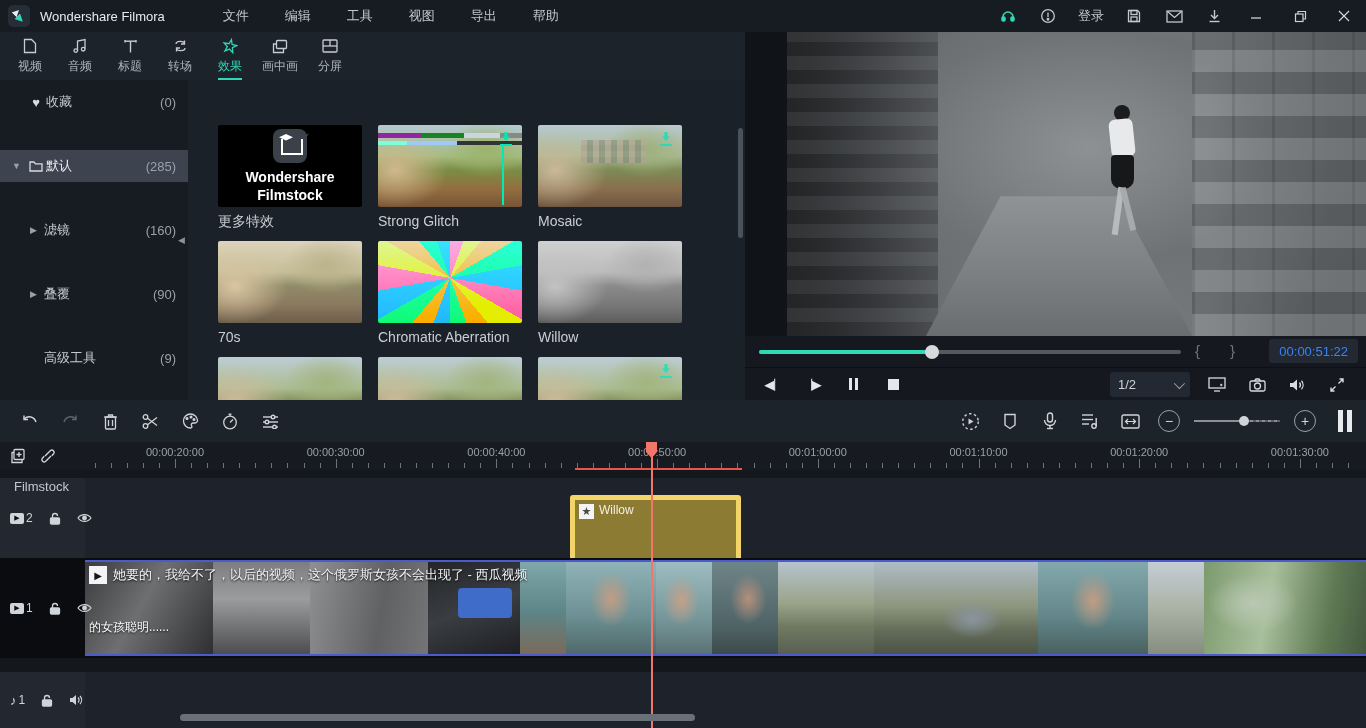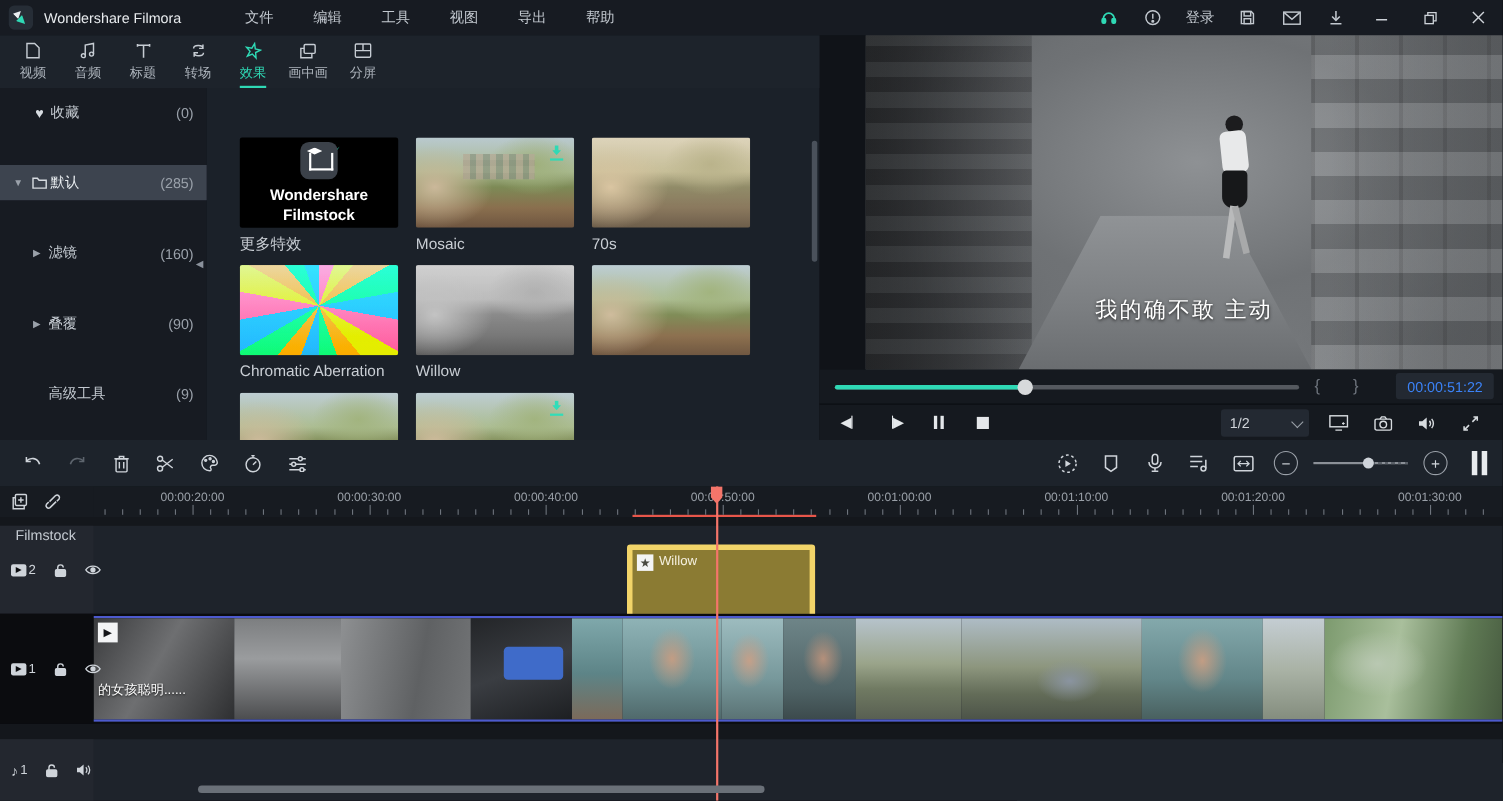--- a/index.html
+++ b/index.html
@@ -448,20 +448,29 @@
         <div class="fx">
           <div class="thumb fx-card">
             <span class="tick"></span>
             <div class="box-logo"></div>
             <div class="card-line">Wondershare</div>
             <div class="card-line">Filmstock</div>
           </div>
           <div class="fx-label">更多特效</div>
         </div>
         <div class="fx">
+          <div class="thumb art-base art-glitch">
+            <div class="g1"></div>
+            <div class="g2"></div>
+            <div class="g3"></div>
+            <span class="dl-badge"></span>
+          </div>
+          <div class="fx-label">Strong Glitch</div>
+        </div>
+        <div class="fx">
           <div class="thumb art-base art-mosaic">
             <span class="dl-badge"></span>
           </div>
           <div class="fx-label">Mosaic</div>
         </div>
         <div class="fx">
           <div class="thumb art-base art-sepia"></div>
           <div class="fx-label">70s</div>
         </div>
         <div class="fx">
@@ -492,21 +501,20 @@
       <div class="wall-l"></div>
       <div class="wall-r"></div>
       <div class="road"></div>
       <div class="figure">
         <div class="hair"></div>
           <div class="torso"></div>
           <div class="skirt"></div>
           <div class="leg1"></div>
           <div class="leg2"></div>
       </div>
-      <div id="subtitle">我的确不敢  主动</div>
     </div>
     <div id="seek-row">
       <div id="seek-track">
         <div id="seek-fill" style="width: 41%;"></div>
           <div id="seek-thumb" style="left: calc(41% - 7px);"></div>
       </div>
       <span class="bracket" style="left:450px;">{</span>
       <span class="bracket" style="left:485px;">}</span>
       <div id="timecode">00:00:51:22</div>
     </div>
@@ -808,20 +816,21 @@
             <div class="seg s7" style="width: 56px;"></div>
             <div class="seg s8" style="width: 66px;"></div>
             <div class="seg s9" style="width: 96px;"></div>
             <div class="seg s10" style="width: 164px;"></div>
             <div class="seg s11" style="width: 110px;"></div>
             <div class="seg s12" style="width: 56px;"></div>
             <div class="seg s13" style="width: 162px;"></div>
           </div>
         <div id="clip-title-bar">
           <span id="clip-play-box">▶</span>
+          <span id="clip-title">她要的，我给不了，以后的视频，这个俄罗斯女孩不会出现了 - 西瓜视频</span>
         </div>
         <div id="clip-caption">的女孩聪明......</div>
       </div>
       <div class="track-head">
         <span class="tt-badge">
             <span class="vic">▶</span>
             <span>1</span>
           </span>
         <span class="head-ic ic">
           <svg width="12" height="13" viewBox="0 0 12 13" fill="none" stroke="currentColor" stroke-width="1.3">

